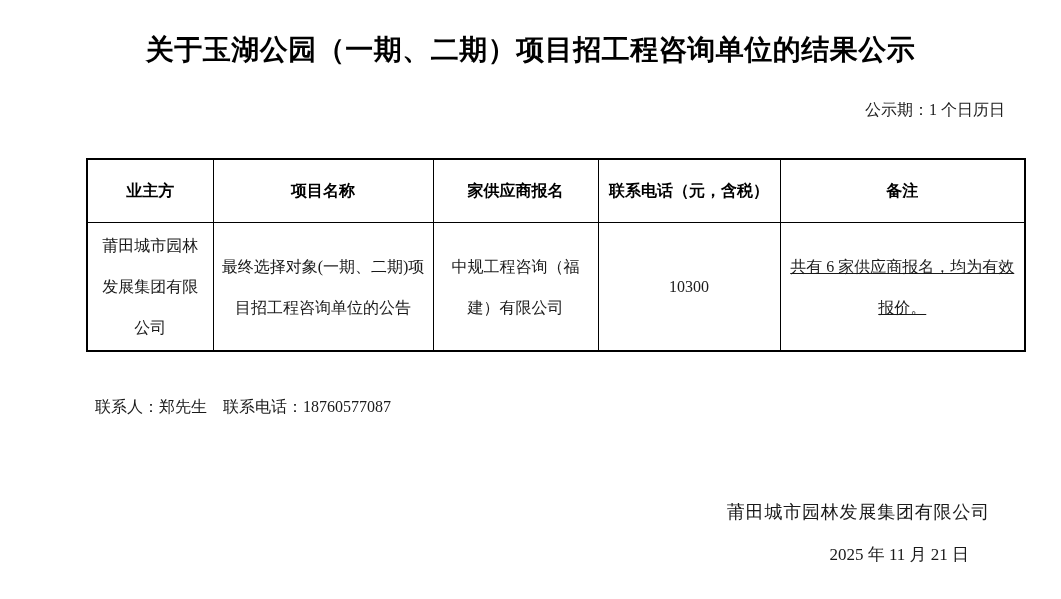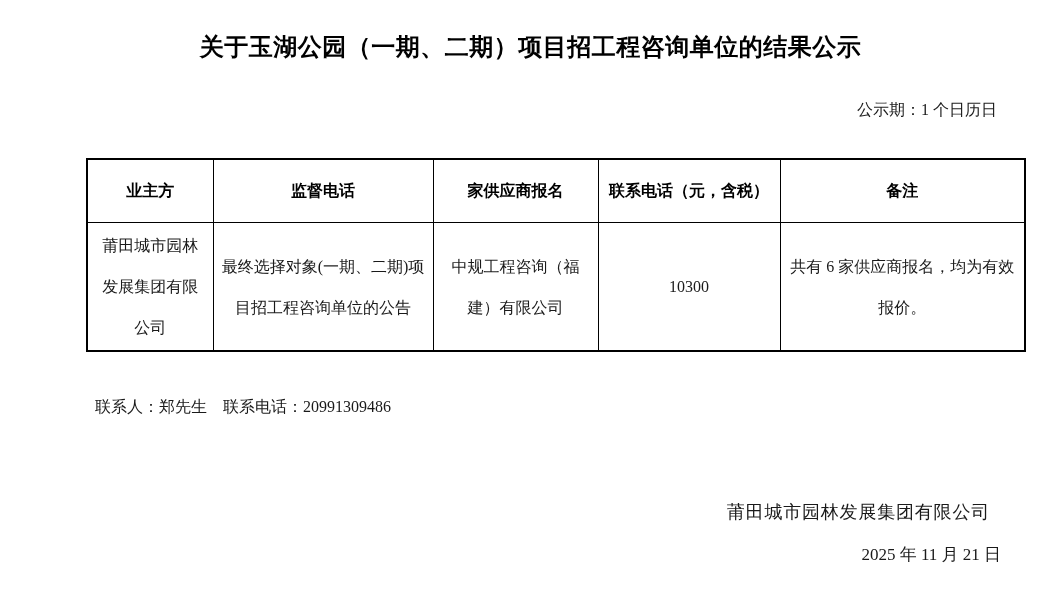--- a/index.html
+++ b/index.html
@@ -13,29 +13,29 @@
     overflow: hidden;
   }
   .doc-title {
     position: absolute;
     top: 31px;
     left: 0;
     width: 100%;
     margin: 0;
     text-align: center;
     font-family: "Liberation Sans", "DejaVu Sans", sans-serif;
-    font-size: 24px;
+    font-size: 28px;
     font-weight: 700;
     color: #000000;
     letter-spacing: 0.5px;
   }
   .publicity-period {
     position: absolute;
     top: 99px;
-    right: 64px;
+    right: 56px;
     font-size: 16px;
     line-height: 22px;
   }
   table.result-table {
     position: absolute;
     top: 158px;
     left: 86px;
     width: 938px;
     border-collapse: collapse;
     table-layout: fixed;
@@ -59,41 +59,41 @@
   }
   table.result-table td {
     height: 127px;
     font-size: 16px;
     line-height: 41px;
     padding: 0 8px;
   }
   td.cell-owner    { padding: 0 12px; }
   td.cell-project  { padding: 0 15px; }
   td.cell-supplier { padding: 0 14px; }
-  td.cell-remark   { padding: 0 13px; }
+  td.cell-remark   { padding: 0 13px; text-decoration: underline; }
   .contact-line {
     position: absolute;
     left: 95px;
     font-size: 16px;
     line-height: 22px;
   }
   .contact-line.first  { top: 396px; }
   .contact-line.second { top: 438px; }
   .footer-company {
     position: absolute;
     top: 500px;
     right: 71px;
     font-size: 18px;
     letter-spacing: 0.8px;
     line-height: 24px;
   }
   .footer-date {
     position: absolute;
     top: 543px;
-    right: 60px;
+    right: 92px;
     font-size: 17px;
     line-height: 23px;
   }
 </style>
 </head>
 <body>
 
 <div class="page">
 
   <h1 class="doc-title">关于玉湖公园（一期、二期）项目招工程咨询单位的结果公示</h1>
@@ -104,37 +104,37 @@
     <colgroup>
       <col style="width:126px">
       <col style="width:220px">
       <col style="width:165px">
       <col style="width:182px">
       <col style="width:245px">
     </colgroup>
     <thead>
       <tr>
         <th>业主方</th>
-        <th>监督电话</th>
+        <th>项目名称</th>
         <th>家供应商报名</th>
         <th>联系电话（元，含税）</th>
         <th>备注</th>
       </tr>
     </thead>
     <tbody>
       <tr>
         <td class="cell-owner">莆田城市园林发展集团有限公司</td>
         <td class="cell-project">最终选择对象(一期、二期)项目招工程咨询单位的公告</td>
         <td class="cell-supplier">中规工程咨询（福建）有限公司</td>
         <td class="cell-price">10300</td>
         <td class="cell-remark">共有 6 家供应商报名，均为有效报价。</td>
       </tr>
     </tbody>
   </table>
 
-  <div class="contact-line first">联系人：郑先生　联系电话：20991309486</div>
+  <div class="contact-line first">联系人：郑先生　联系电话：18760577087</div>
 
 
   <div class="footer-company">莆田城市园林发展集团有限公司</div>
 
   <div class="footer-date">2025 年 11 月 21 日</div>
 
 </div>
 
 </body></html>

